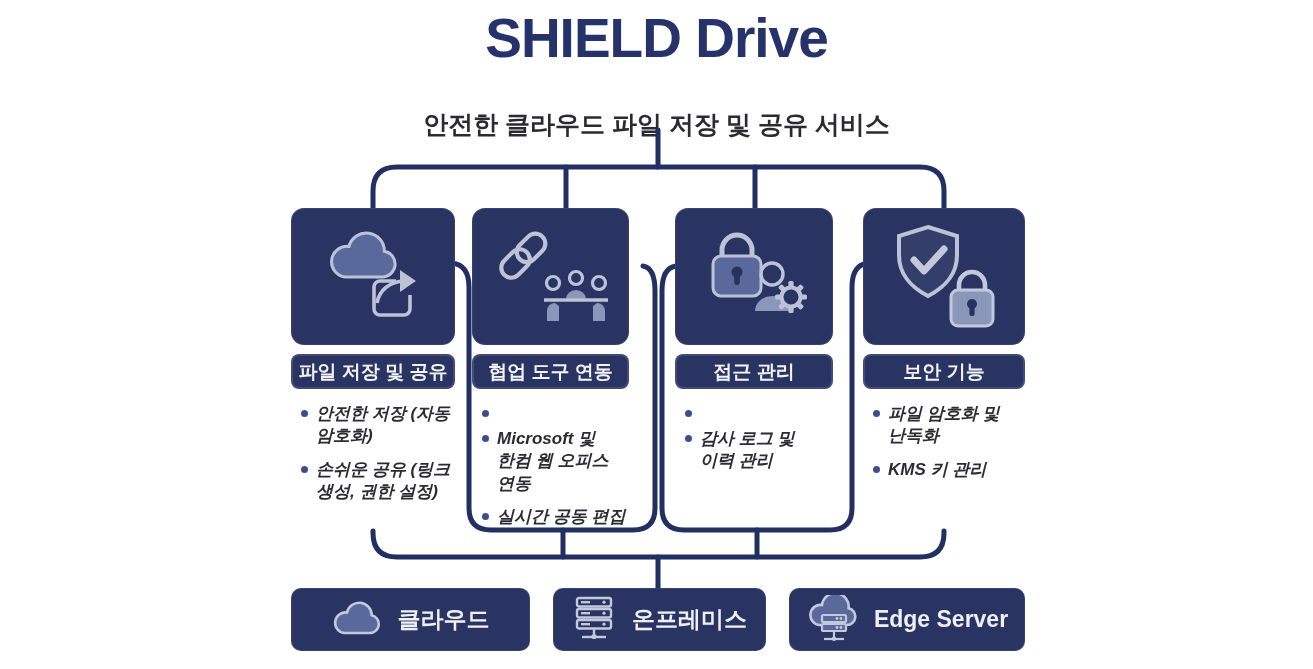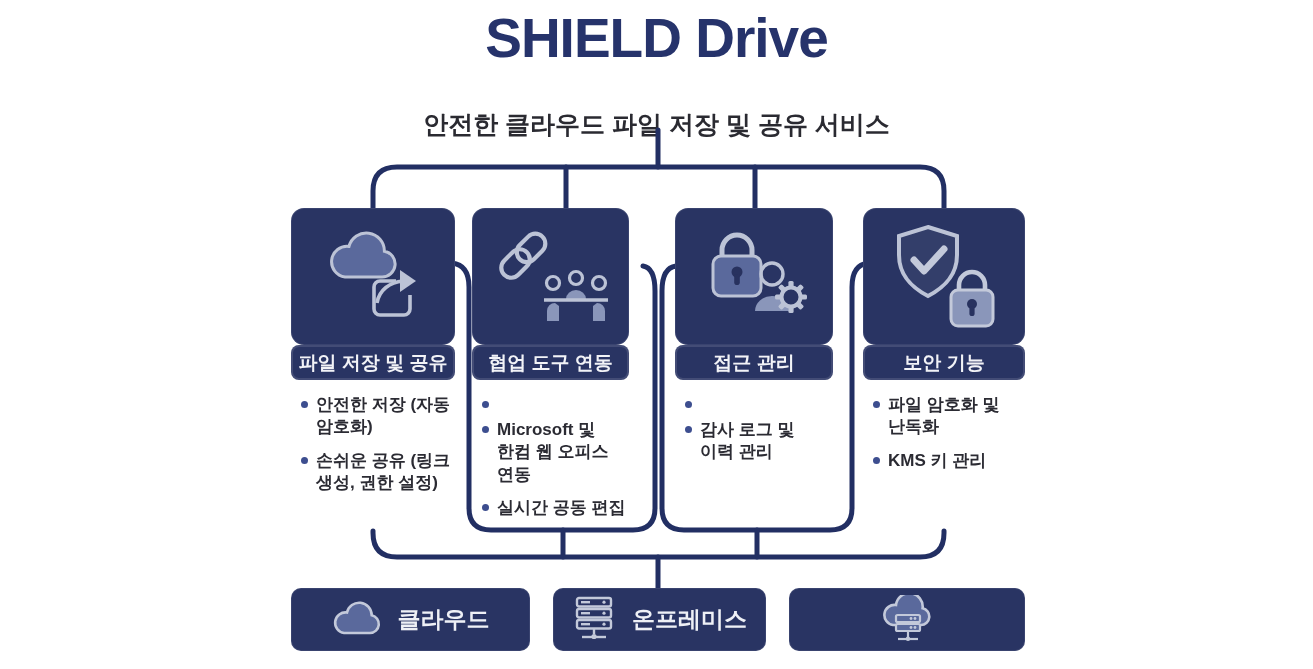--- a/index.html
+++ b/index.html
@@ -10,28 +10,28 @@
          font-size:55px;font-weight:800;letter-spacing:-1px;color:#26336b;}
   .subtitle{position:absolute;left:0;right:0;top:80px;text-align:center;
          font-size:25px;font-weight:700;color:#2a2a31;margin-top:28px;}
 
   #connectors{position:absolute;left:0;top:0;z-index:1;}
 
   .col{position:absolute;top:208px;z-index:2;}
   .icon-box{width:100%;height:137px;background:#293463;border-radius:13px;
             display:flex;align-items:center;justify-content:center;
             box-shadow:inset 0 0 0 1px rgba(255,255,255,0.08);}
-  .label-bar{height:35px;background:#293463;border-radius:8px;
+  .label-bar{margin-top:9px;height:35px;background:#293463;border-radius:8px;
              display:flex;align-items:center;justify-content:center;
              color:#f2f3f7;font-size:19px;font-weight:700;letter-spacing:0;
              box-shadow:inset 0 0 0 2px rgba(255,255,255,0.12);}
   .bullets{margin:14px 0 0 0;padding:0 0 0 10px;list-style:none;}
   .bullets li{display:flex;margin-bottom:11px;}
   .dot{flex:0 0 auto;width:7px;height:7px;border-radius:50%;background:#3d4e8f;margin:7px 8px 0 0;}
-  .bullet-text{font-size:17px;font-weight:600;color:#2b2b33;line-height:1.32;word-break:keep-all;}
+  .bullet-text{font-size:17px;font-weight:600;color:#2b2b33;line-height:1.32;word-break:keep-all;font-style:italic;}
   .col1 .bullet-text{max-width:142px;}
   .col2 .bullet-text{max-width:132px;}
   .col3 .bullet-text{max-width:120px;}
   .col4 .bullet-text{max-width:130px;}
 
   .infra{position:absolute;top:588px;height:63px;background:#293463;border-radius:10px;
          display:flex;align-items:center;justify-content:center;gap:14px;z-index:2;
          box-shadow:inset 0 0 0 1px rgba(255,255,255,0.08);color:#eef0f6;
          font-size:23px;font-weight:700;}
   .infra .ilabel{white-space:nowrap;}
@@ -231,15 +231,16 @@
         <line x1="18" y1="44" x2="38" y2="44"></line>
       </g>
       <g fill="#c3c9da">
         <circle cx="35" cy="23.5" r="1.4"></circle>
           <circle cx="31" cy="23.5" r="1.4"></circle>
         <circle cx="35" cy="32.5" r="1.4"></circle>
           <circle cx="31" cy="32.5" r="1.4"></circle>
         <circle cx="28" cy="43.8" r="2.2"></circle>
       </g>
     </svg>
+    <span class="ilabel">Edge Server</span>
   </div>
 
 </div>
 
 </body></html>

